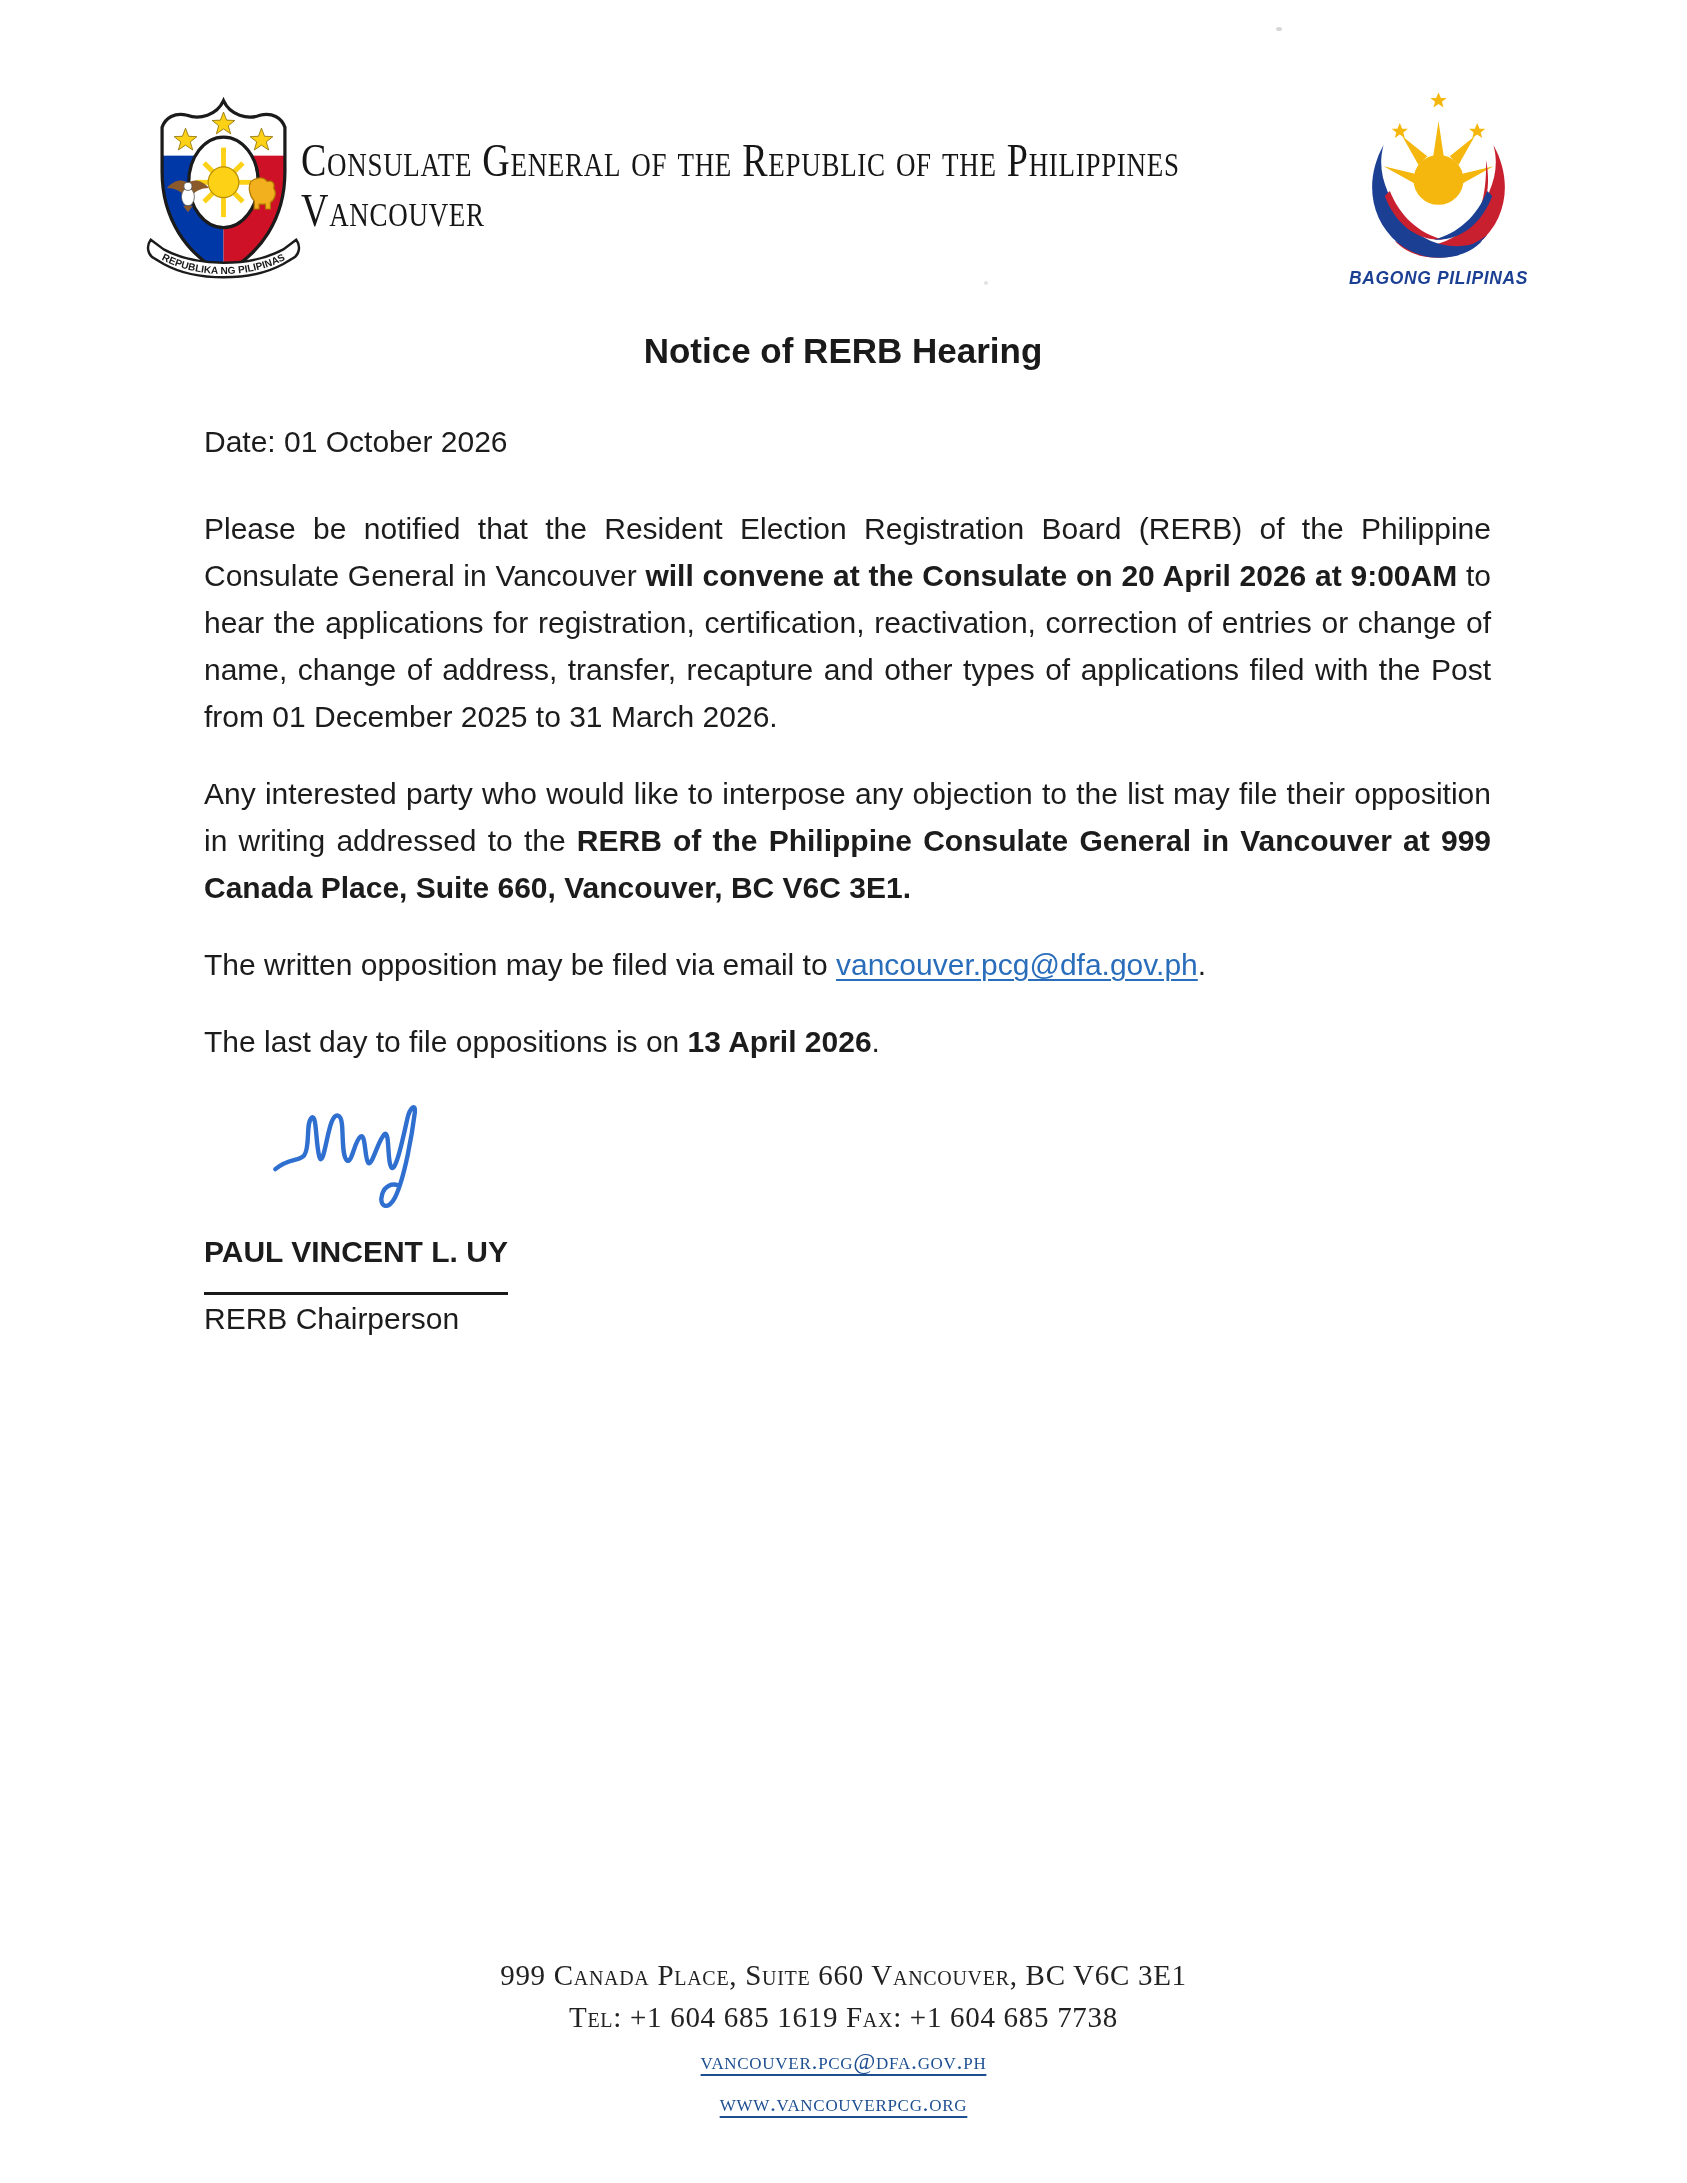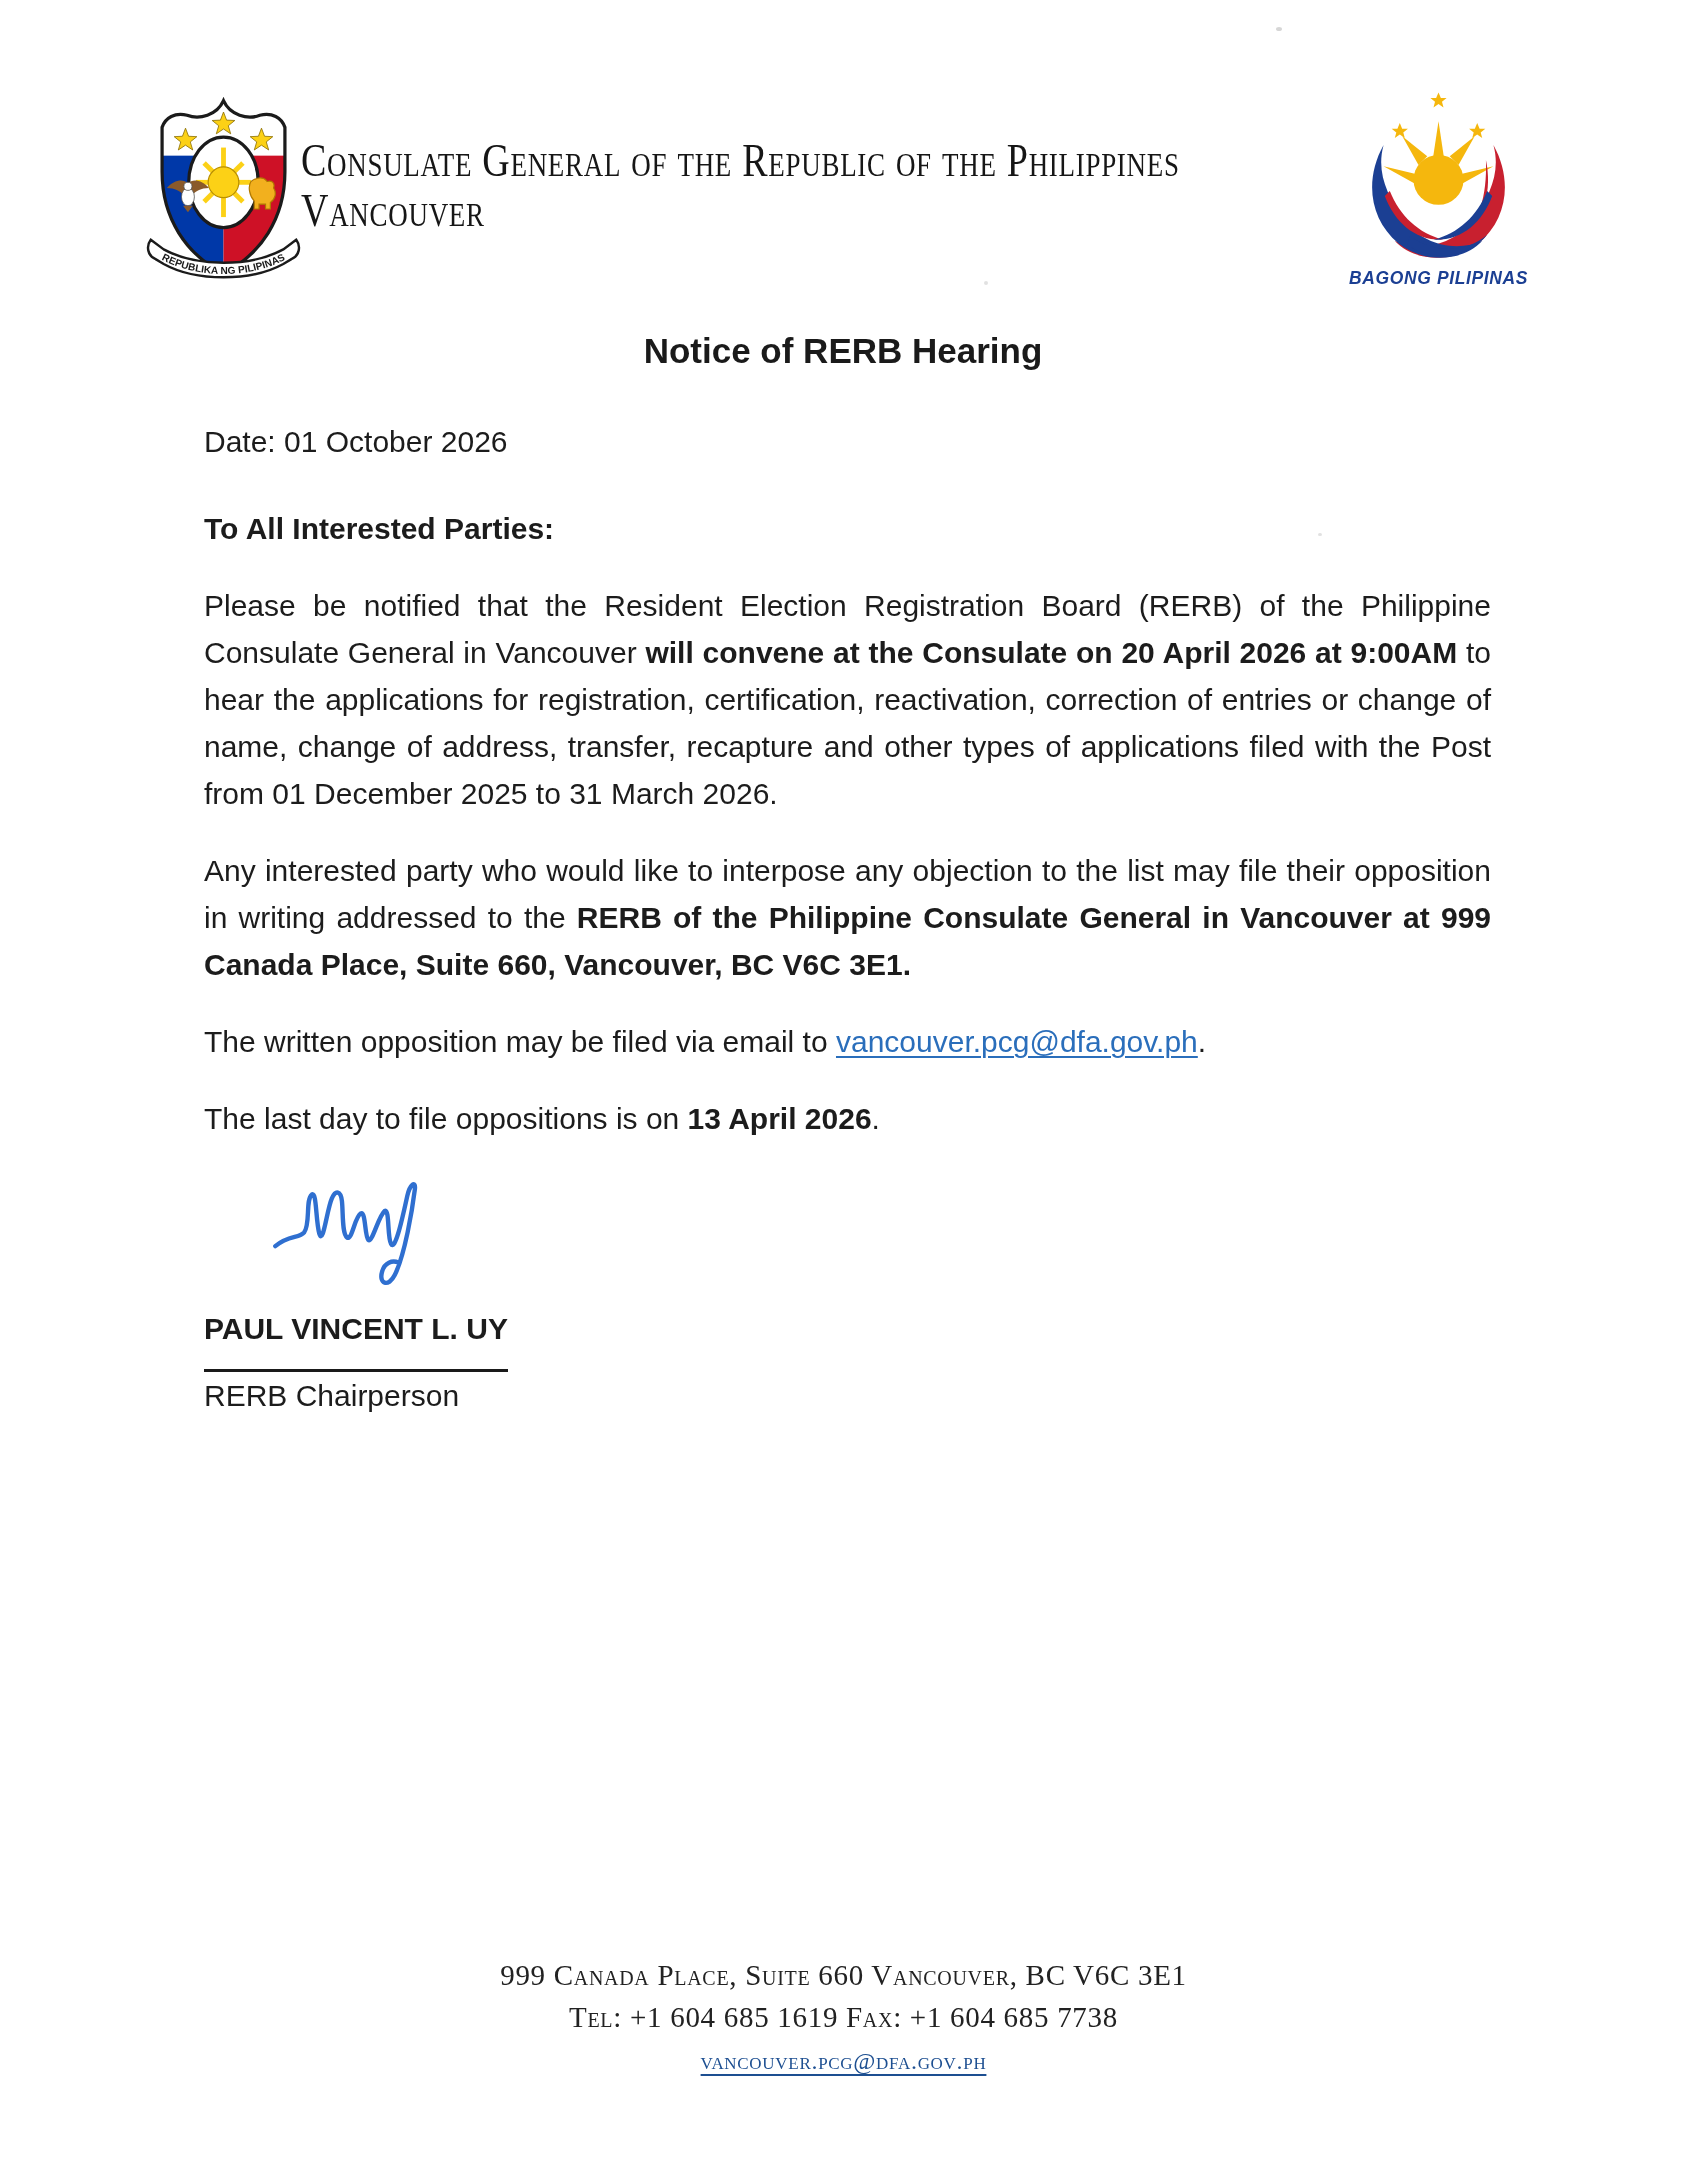--- a/index.html
+++ b/index.html
@@ -131,21 +131,20 @@
     <path d="M72,170 C88,210 118,238 158,248 C112,250 80,220 64,178 Z" fill="var(--bagong_red)"></path>
     <path d="M228,170 C212,210 182,238 142,248 C188,250 220,220 236,178 Z" fill="var(--bagong_blue)"></path>
     <path d="M104,242 C146,272 196,268 228,240 C200,276 140,284 100,256 Z" fill="var(--bagong_blue)"></path>
     <text x="150" y="318" text-anchor="middle" font-family="Liberation Sans, sans-serif" font-size="28" font-weight="bold" font-style="italic" letter-spacing="1" fill="var(--bagong_blue)">BAGONG PILIPINAS</text>
   </svg>
 
   <div class="title">Notice of RERB Hearing</div>
 
   <div class="content">
     <p class="dateline">Date: 01 October 2026</p>
-    <p class="salutation">To All Interested Parties:</p>
 
     <div id="paragraphs">
         <p class="para"><span>Please be notified that the Resident Election Registration Board (RERB) of the Philippine Consulate General in Vancouver </span><span class="b">will convene at the Consulate on 20 April 2026 at 9:00AM</span><span> to hear the applications for registration, certification, reactivation, correction of entries or change of name, change of address, transfer, recapture and other types of applications filed with the Post from 01 December 2025 to 31 March 2026.</span></p>
         <p class="para"><span>Any interested party who would like to interpose any objection to the list may file their opposition in writing addressed to the </span><span class="b">RERB of the Philippine Consulate General in Vancouver at 999 Canada Place, Suite 660, Vancouver, BC V6C 3E1.</span></p>
         <p class="para"><span>The written opposition may be filed via email to </span><a href="#" class="email-link">vancouver.pcg@dfa.gov.ph</a><span>.</span></p>
         <p class="para"><span>The last day to file oppositions is on </span><span class="b">13 April 2026</span><span>.</span></p>
       </div>
 
     <div class="sigblock">
       <svg class="sig-svg" width="185" height="132" viewBox="0 0 280 210">
@@ -157,19 +156,20 @@
       </svg>
       <div class="signame">PAUL VINCENT L. UY</div>
       <div class="sigrole">RERB Chairperson</div>
     </div>
   </div>
 
   <div class="footer">
     <div class="addr">999 Canada Place, Suite 660 Vancouver, BC V6C 3E1</div>
     <div class="telfax">Tel: +1 604 685 1619 Fax: +1 604 685 7738</div>
     <span class="flink"><a href="#">vancouver.pcg@dfa.gov.ph</a></span>
+    <span class="flink"><a href="#">www.vancouverpcg.org</a></span>
   </div>
 
   <div class="speck s1"></div>
   <div class="speck s2"></div>
   <div class="speck s3"></div>
 </div>
 
 
 </body></html>

